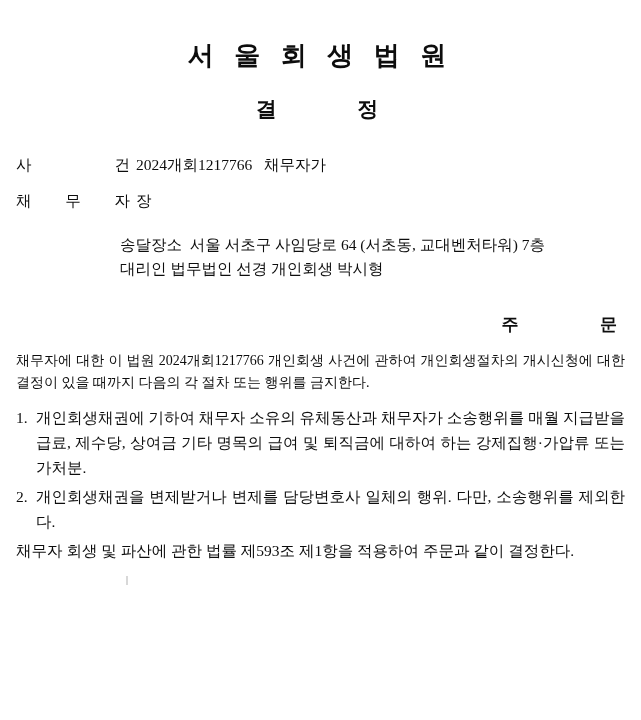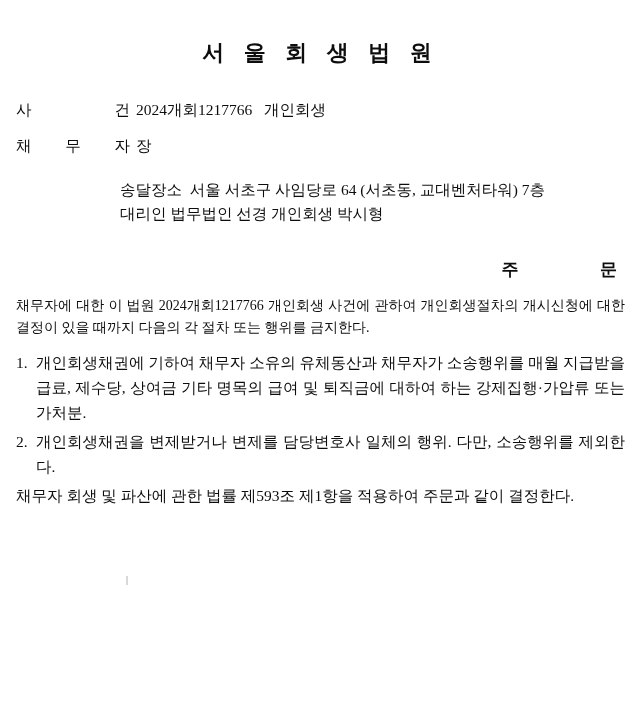--- a/index.html
+++ b/index.html
@@ -17,21 +17,21 @@
   }
   .page {
     width: 641px;
     height: 720px;
     box-sizing: border-box;
     padding: 0 16px;
     position: relative;
   }
   .court-title {
     text-align: center;
-    font-size: 22px;
+    font-size: 26px;
     font-weight: bold;
     letter-spacing: 7px;
     margin-top: 38px;
     white-space: pre;
   }
   .doc-type {
     text-align: center;
     font-size: 21px;
     font-weight: bold;
     letter-spacing: 7px;
@@ -130,28 +130,29 @@
     background: #d8d8d8;
   }
 </style>
 </head>
 <body>
 
 <div class="page">
 
   <div class="court-title">서 울 회 생 법 원</div>
 
+  <div class="doc-type">결      정</div>
 
   <div class="field-block">
     <div class="field-row">
       <div class="field-label">
         <span>사</span>
         <span>건</span>
       </div>
-      <div class="field-value">2024개회1217766   개인회생</div>
+      <div class="field-value">2024개회1217766   채무자가</div>
     </div>
     <div class="field-row">
       <div class="field-label">
         <span>채</span>
         <span>무</span>
         <span>자</span>
       </div>
       <div class="field-value">장</div>
     </div>
   </div>

